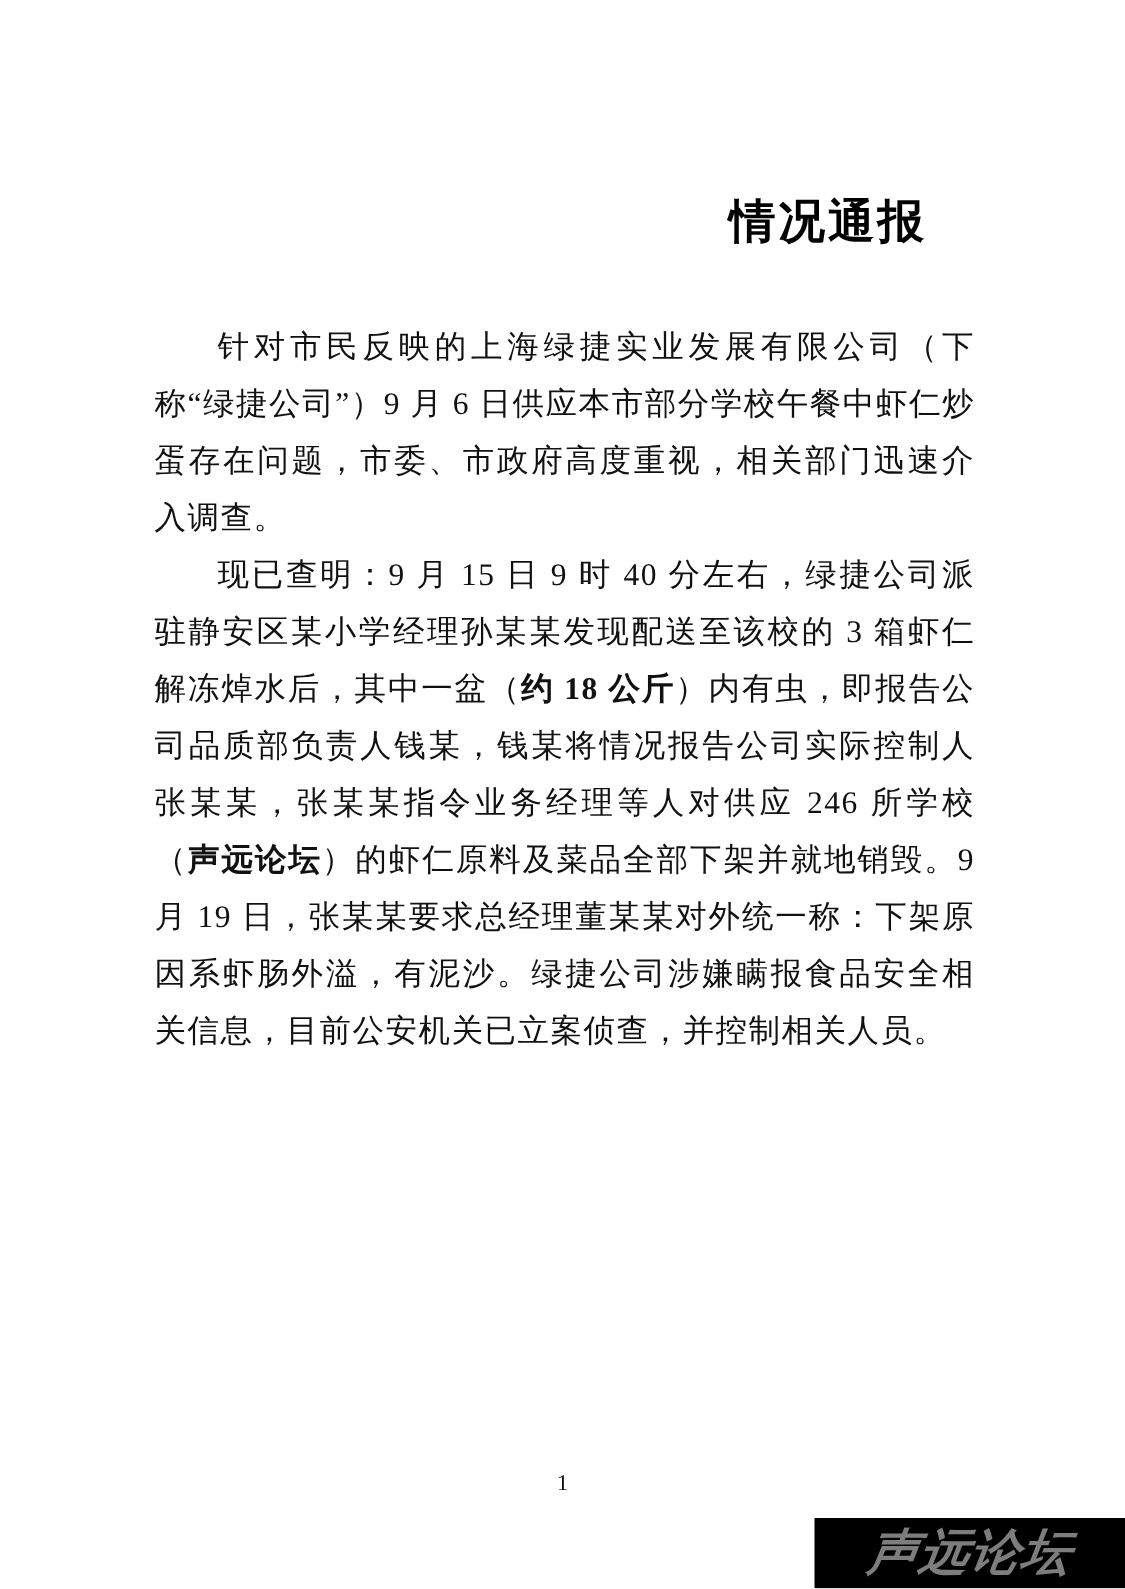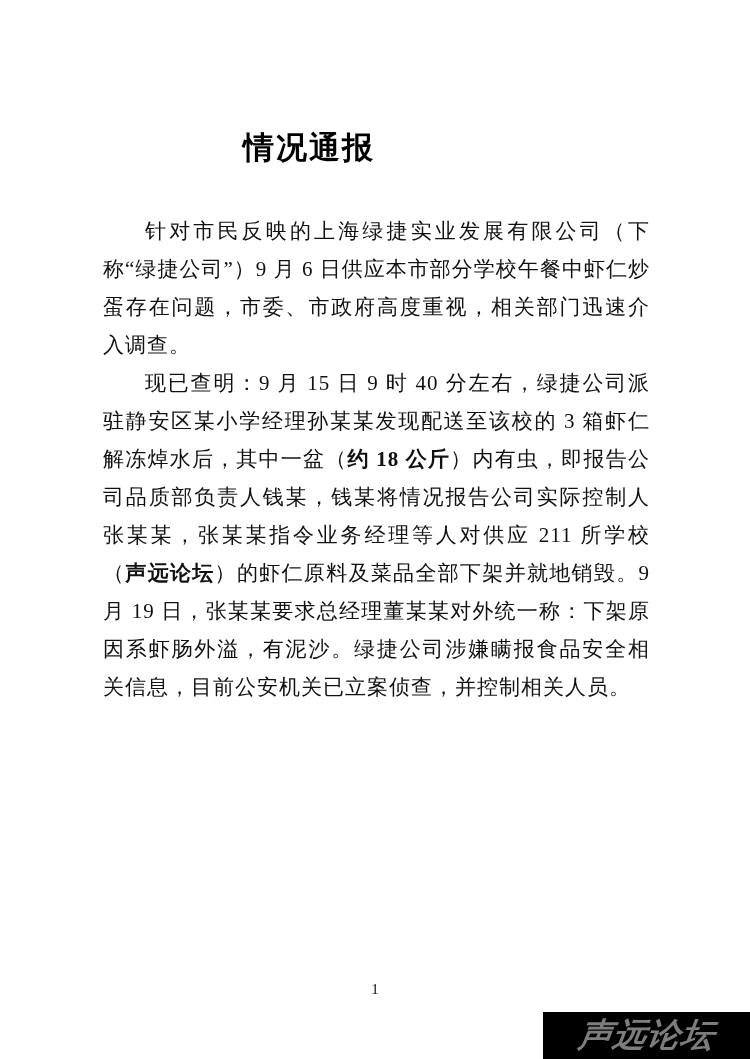--- a/index.html
+++ b/index.html
@@ -15,21 +15,21 @@
     overflow: hidden;
     font-family: "Liberation Serif", "DejaVu Serif", serif;
     color: #111111;
   }
   .doc-title {
     position: absolute;
     top: 127px;
     left: 0;
     width: 618px;
     margin: 0;
-    text-align: center;
+    text-align: right;
     font-size: 31px;
     font-weight: bold;
     letter-spacing: 2px;
     color: #000000;
   }
   .doc-body {
     position: absolute;
     top: 212px;
     left: 103px;
     width: 547px;
@@ -81,21 +81,21 @@
 </head>
 <body>
 
 <div class="page">
 
   <h1 class="doc-title">情况通报</h1>
 
   <div class="doc-body">
     <p><span>针对市民反映的上海绿捷实业发展有限公司（下称“绿捷公司”）9 月 6 日供应本市部分学校午餐中虾仁炒蛋存在问题，市委、市政府高度重视，相关部门迅速介入调查。</span></p>
 
-    <p><span>现已查明：9 月 15 日 9 时 40 分左右，绿捷公司派驻静安区某小学经理孙某某发现配送至该校的 3 箱虾仁解冻焯水后，其中一盆（</span><span class="bold-seg">约 18 公斤</span><span>）内有虫，即报告公司品质部负责人钱某，钱某将情况报告公司实际控制人张某某，张某某指令业务经理等人对供应 211 所学校（</span><span class="bold-seg">声远论坛</span><span>）的虾仁原料及菜品全部下架并就地销毁。9 月 19 日，张某某要求总经理董某某对外统一称：下架原因系虾肠外溢，有泥沙。绿捷公司涉嫌瞒报食品安全相关信息，目前公安机关已立案侦查，并控制相关人员。</span></p>
+    <p><span>现已查明：9 月 15 日 9 时 40 分左右，绿捷公司派驻静安区某小学经理孙某某发现配送至该校的 3 箱虾仁解冻焯水后，其中一盆（</span><span class="bold-seg">约 18 公斤</span><span>）内有虫，即报告公司品质部负责人钱某，钱某将情况报告公司实际控制人张某某，张某某指令业务经理等人对供应 246 所学校（</span><span class="bold-seg">声远论坛</span><span>）的虾仁原料及菜品全部下架并就地销毁。9 月 19 日，张某某要求总经理董某某对外统一称：下架原因系虾肠外溢，有泥沙。绿捷公司涉嫌瞒报食品安全相关信息，目前公安机关已立案侦查，并控制相关人员。</span></p>
 
   </div>
 
   <div class="page-number">1</div>
 
   <div class="watermark">
     <span class="watermark-text">声远论坛</span>
   </div>
 
 </div>

